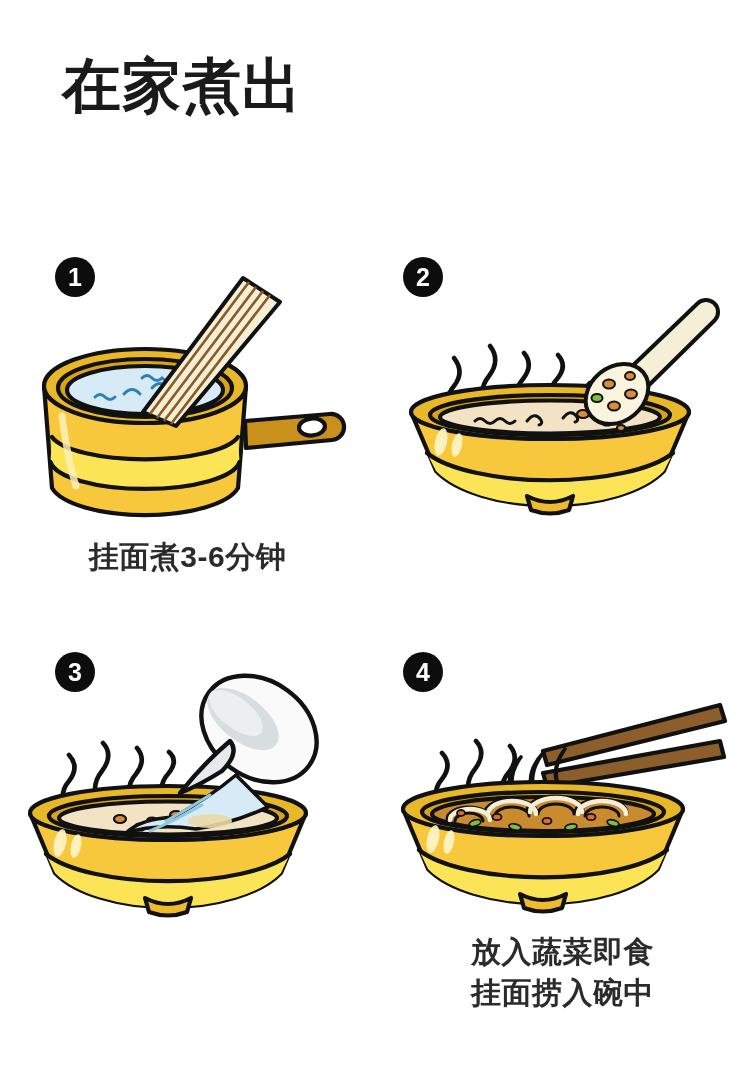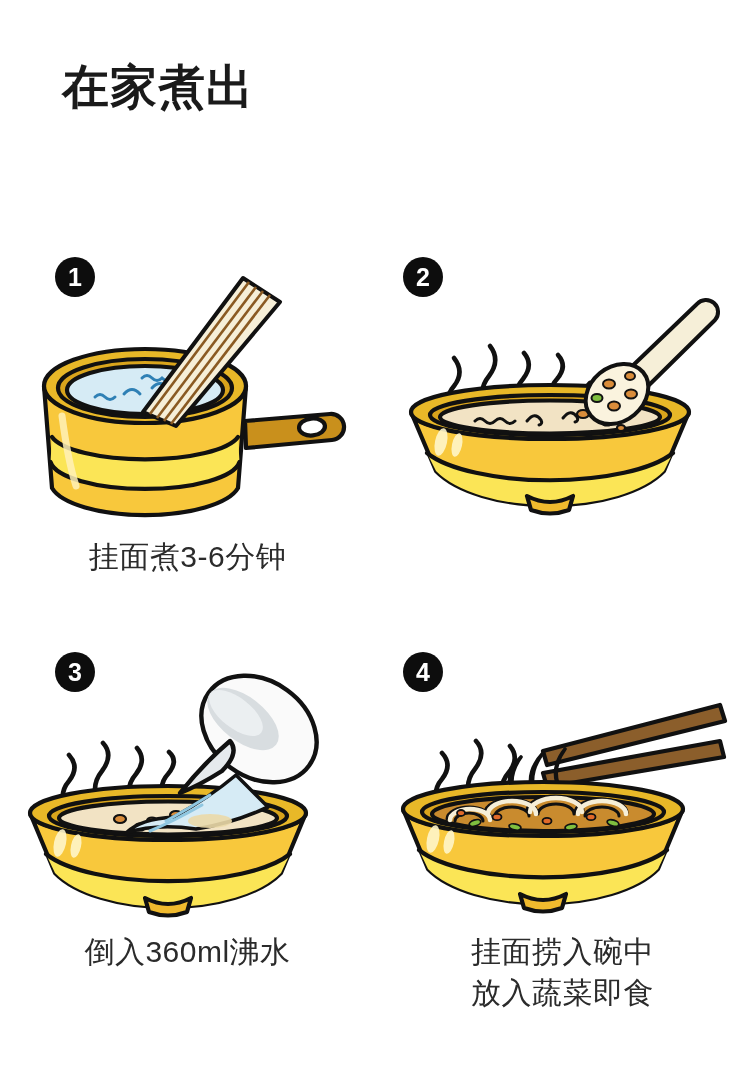--- a/index.html
+++ b/index.html
@@ -17,21 +17,21 @@
   }
 
   
   .title-block {
     position: absolute;
     left: 62px;
     top: 52px;
     width: 640px;
   }
   .title-line {
-    font-size: 47px;
+    font-size: 59px;
     line-height: 69px;
     font-weight: 700;
     color: #1a1a1a;
     letter-spacing: 1px;
     white-space: nowrap;
   }
 
   
   .steps {
     position: absolute;
@@ -70,21 +70,21 @@
     height: 255px;
   }
   .caption {
     position: absolute;
     left: 0;
     top: 288px;
     width: 375px;
     text-align: center;
     font-size: 30px;
     line-height: 41px;
-    font-weight: 400;
+    font-weight: 700;
     color: #2b2b2b;
     letter-spacing: 0.5px;
   }
   .caption .cap-line { display: block; }
   svg { display: block; overflow: visible; }
 </style>
 </head>
 <body>
 
 <div class="title-block">
@@ -243,23 +243,20 @@
         <ellipse cx="243" cy="58" rx="42" ry="22" fill="#D8DDE0" transform="rotate(38 243 58)"></ellipse>
         <ellipse cx="236" cy="52" rx="32" ry="15" fill="#EDF1F3" transform="rotate(38 236 52)" opacity="0.9"></ellipse>
 
         <ellipse cx="210" cy="160" rx="22" ry="7" fill="#EBD9A8" opacity="0.9"></ellipse>
 
         <g fill="#FFF6C9" opacity="0.9">
           <ellipse cx="60" cy="182" rx="6" ry="14" transform="rotate(12 60 182)"></ellipse>
           <ellipse cx="76" cy="185" rx="5" ry="12" transform="rotate(12 76 185)"></ellipse>
         </g>
       </svg>
-    </div>
-    <div class="caption">
-      <span class="cap-line">倒入360ml沸水</span>
     </div>
   </div>
 
   <div class="step step-4">
     <div class="badge">4</div>
     <div class="art">
       <svg viewBox="0 0 375 255" width="375" height="255">
 
         <g stroke="#111" stroke-width="4.6" fill="none" stroke-linecap="round">
           <path d="M66 150 q-11 -18 1 -32 q11 -14 0 -26"></path>
@@ -317,18 +314,18 @@
           <ellipse cx="86" cy="152" rx="4" ry="3" fill="#E06A2A"></ellipse>
         </g>
 
         <g fill="#FFF6C9" opacity="0.9">
           <ellipse cx="58" cy="178" rx="6" ry="14" transform="rotate(12 58 178)"></ellipse>
           <ellipse cx="74" cy="181" rx="5" ry="12" transform="rotate(12 74 181)"></ellipse>
         </g>
       </svg>
     </div>
     <div class="caption">
+      <span class="cap-line">放入蔬菜即食</span>
       <span class="cap-line">挂面捞入碗中</span>
-      <span class="cap-line">放入蔬菜即食</span>
     </div>
   </div>
 
 </div>
 
 </body></html>

